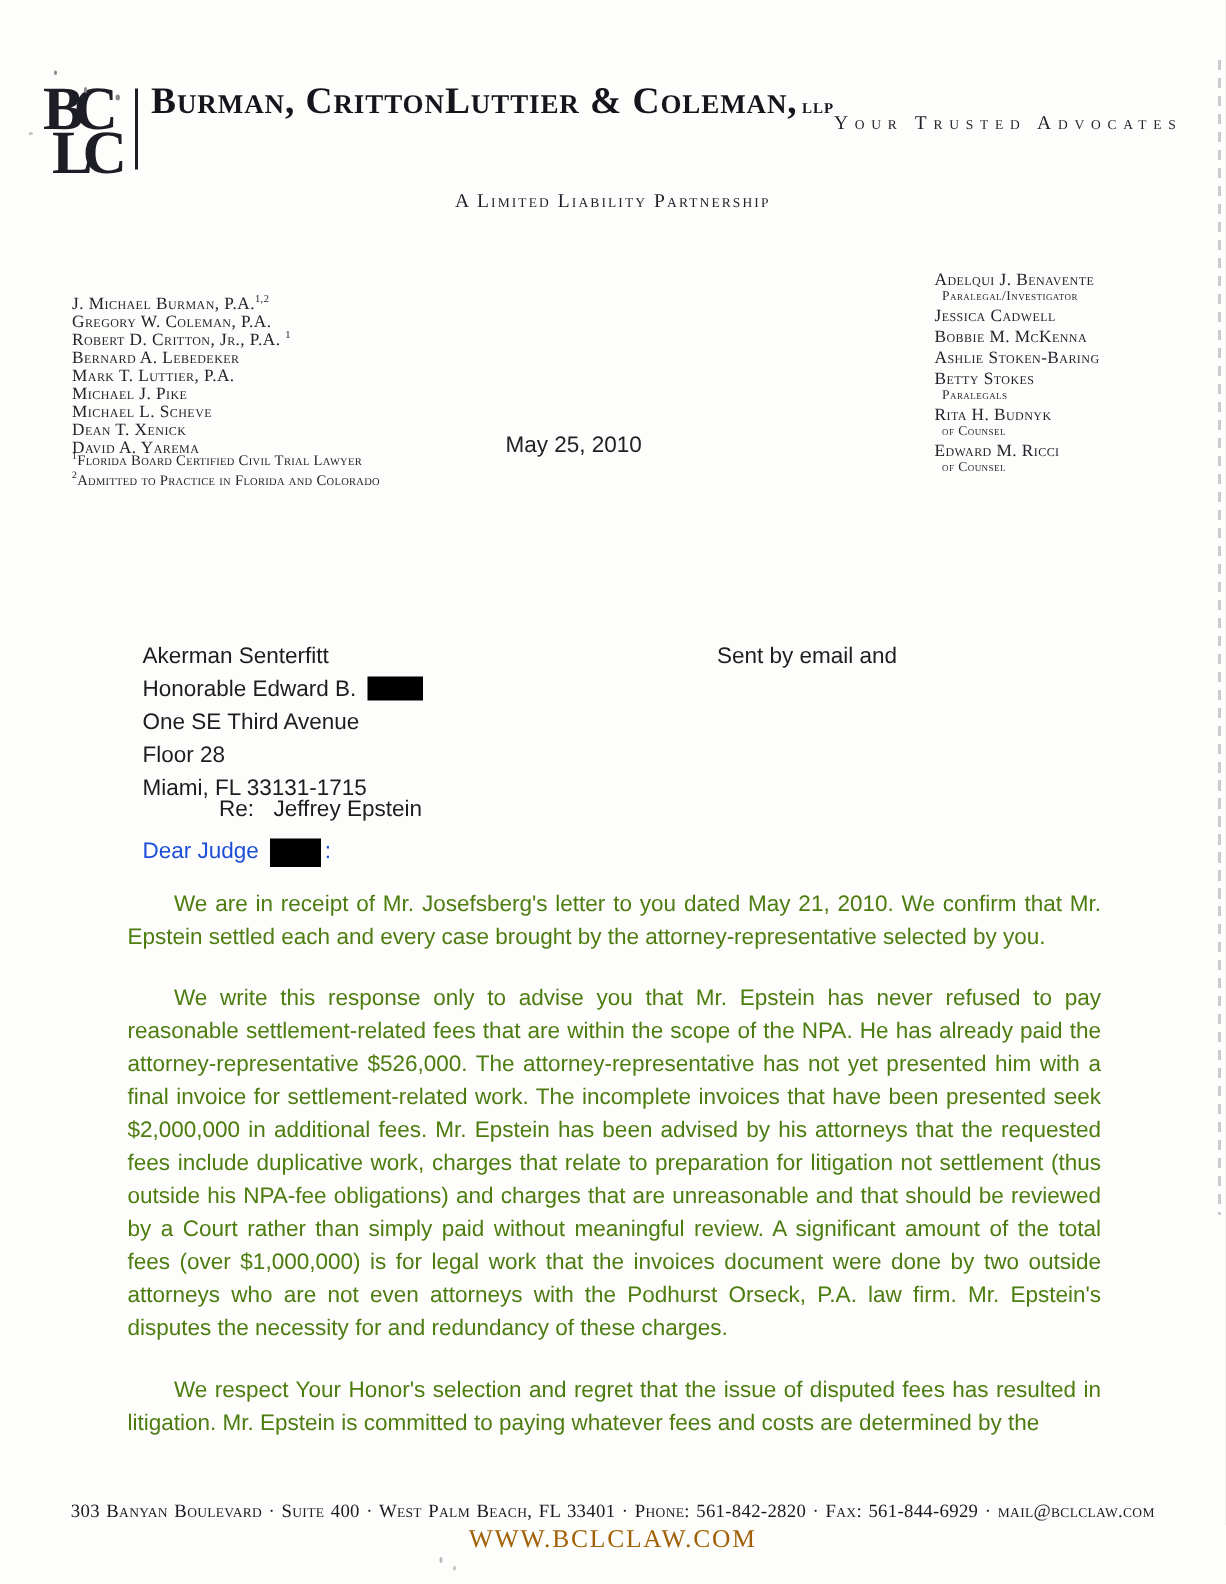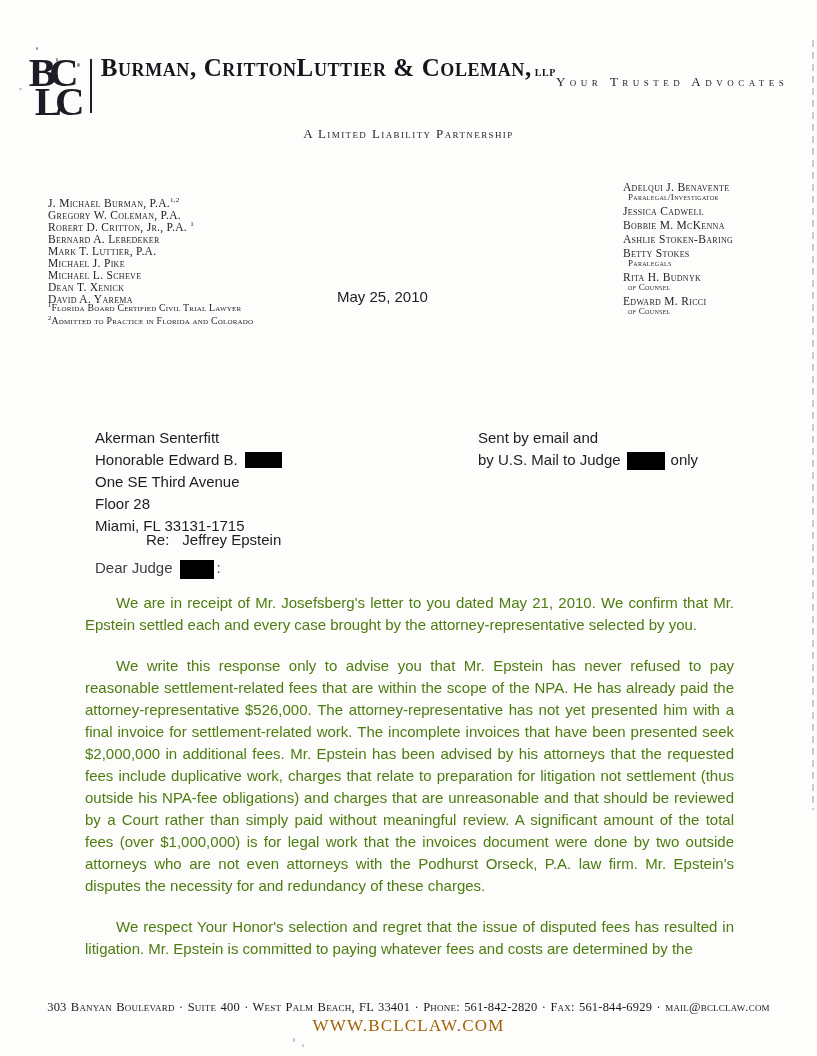--- a/index.html
+++ b/index.html
@@ -56,21 +56,21 @@
   
   .date{position:absolute;left:337px;top:288px;font-size:15px;color:#222;}
   .recipient{position:absolute;left:95px;top:427px;font-size:15px;line-height:22px;color:#1d1d1d;}
   .delivery{position:absolute;left:478px;top:427px;font-size:15px;line-height:22px;color:#1d1d1d;}
   .redact{display:inline-block;background:#000;vertical-align:-3px;}
   .redact.r1{width:37px;height:16px;margin-left:7px;}
   .redact.r2{width:38px;height:18px;margin:0 6px;vertical-align:-5px;}
   .redact.r3{width:34px;height:19px;margin:0 3px 0 7px;vertical-align:-6px;}
   .re-line{position:absolute;left:146px;top:531px;font-size:15px;color:#1d1d1d;}
   .re-label{margin-right:13px;}
-  .salutation{position:absolute;left:95px;top:559px;font-size:15px;color:#404040;}
+  .salutation{position:absolute;left:95px;top:559px;font-size:15px;color:#1d4ed8;}
   .body-text{position:absolute;left:85px;top:592px;width:649px;}
   .body-text p{
     margin:0 0 19px 0;font-size:15px;line-height:22px;text-align:justify;
     text-indent:31px;color:#4d7c0f;
   }
   
   .footer-address{
     position:absolute;top:1000px;left:0;width:100%;text-align:center;
     font-family:"Liberation Serif",serif;font-variant:small-caps;
     font-size:12.5px;letter-spacing:0.2px;word-spacing:1px;color:#191920;white-space:nowrap;
@@ -160,21 +160,20 @@
   <div class="recipient">
     <div>Akerman Senterfitt</div>
     <div><span>Honorable Edward B.</span><span class="redact r1"></span></div>
     <div>One SE Third Avenue</div>
     <div>Floor 28</div>
     <div>Miami, FL 33131-1715</div>
   </div>
 
   <div class="delivery">
     <div>Sent by email and</div>
-    <div><span>by U.S. Mail to Judge</span><span class="redact r2"></span><span>only</span></div>
   </div>
 
   <div class="re-line">
     <span class="re-label">Re:</span><span>Jeffrey Epstein</span>
   </div>
 
   <div class="salutation">
     <span>Dear Judge</span><span class="redact r3"></span><span>:</span>
   </div>
 

